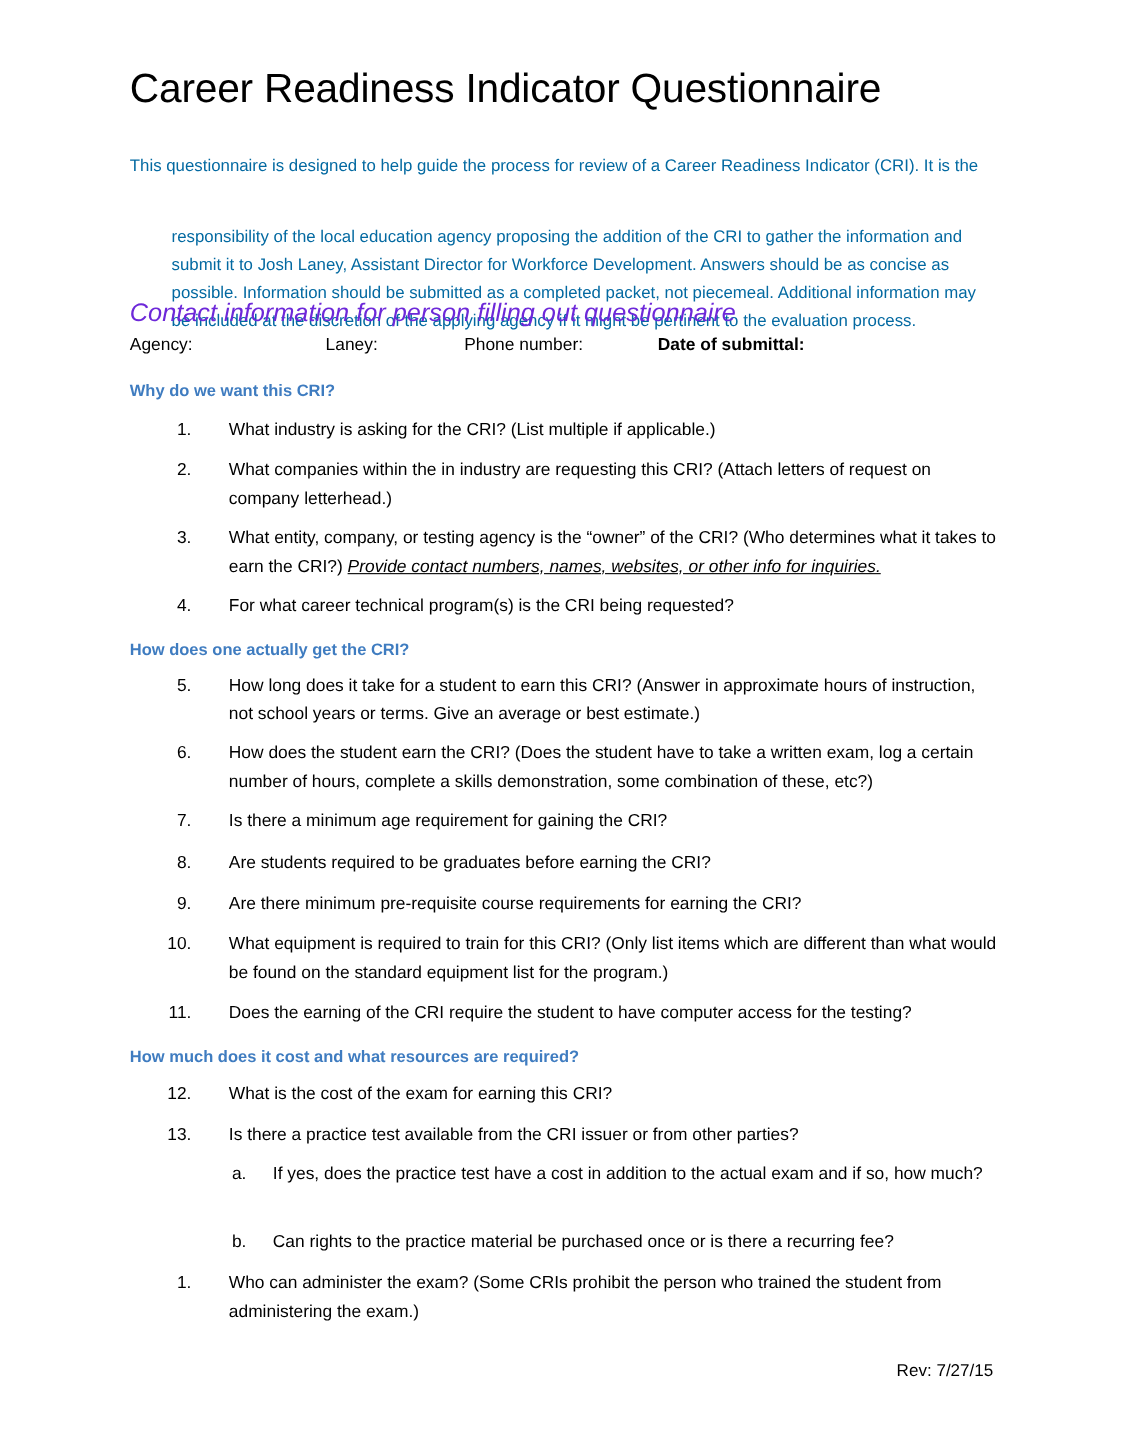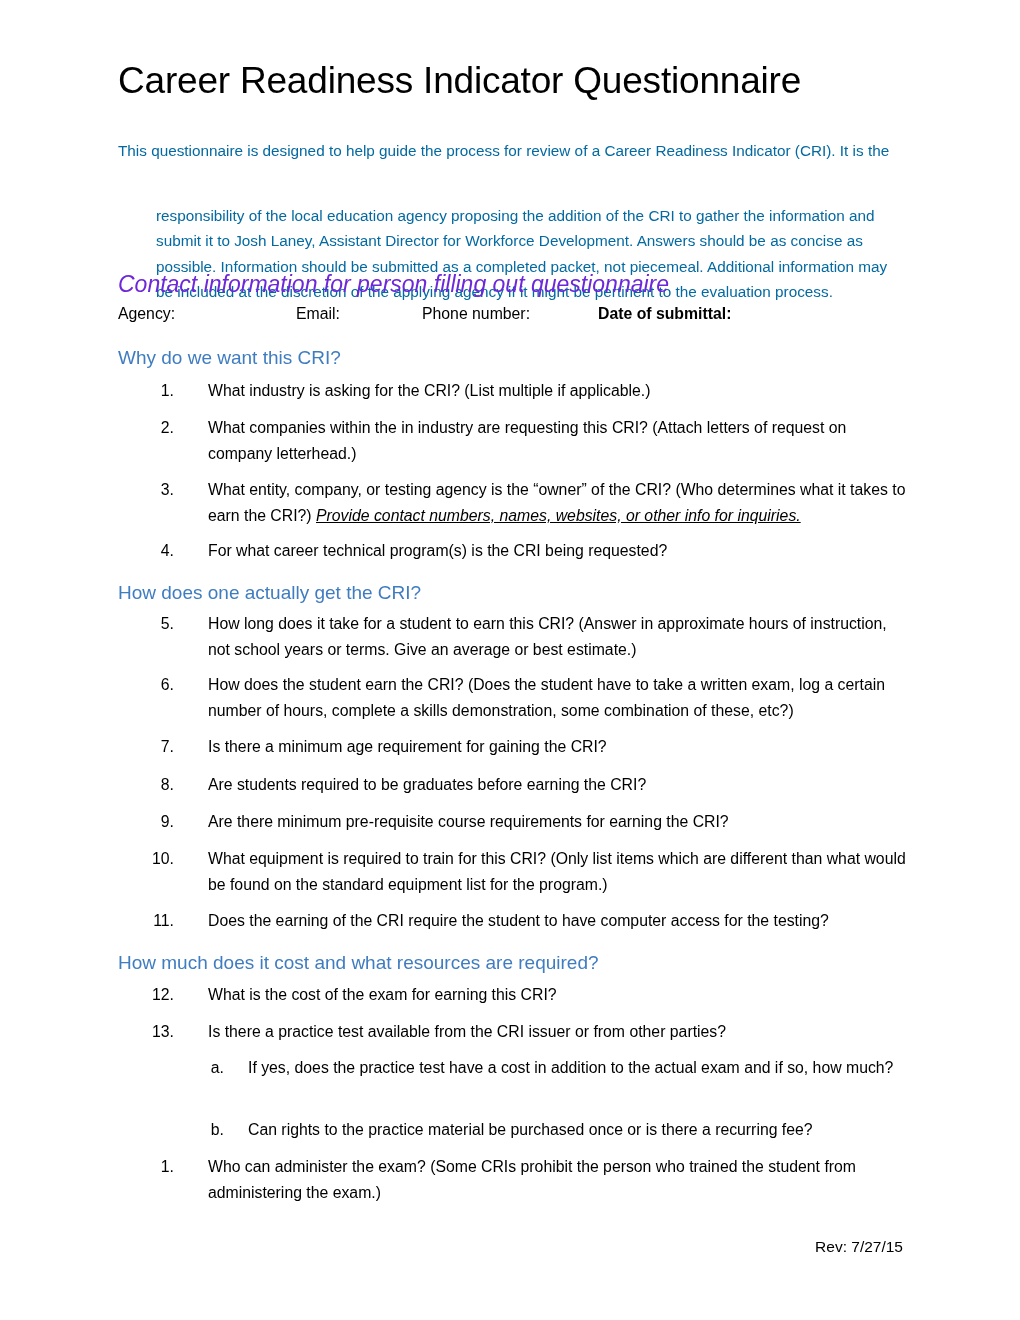--- a/index.html
+++ b/index.html
@@ -61,22 +61,22 @@
     font-size: 23px;
     font-style: italic;
     font-weight: 400;
     color: #6d28d9;
     line-height: 1.1;
     white-space: nowrap;
   }
   .heading-blue {
     position: absolute;
     left: 118px;
-    font-size: 19px;
-    font-weight: 400;
+    font-size: 15px;
+    font-weight: 700;
     color: #3f7cc0;
     line-height: 1.1;
     white-space: nowrap;
   }
 
   
   .contact-row {
     position: absolute;
     left: 118px;
     top: 304px;
@@ -161,21 +161,21 @@
   <div class="doc-title">Career Readiness Indicator Questionnaire</div>
 
   <div class="intro">
     <span>This questionnaire is designed to help guide the process for review of a Career Readiness Indicator (CRI). It is the</span>
     <span class="cont">responsibility of the local education agency proposing the addition of the CRI to gather the information and submit it to Josh Laney, Assistant Director for Workforce Development. Answers should be as concise as possible. Information should be submitted as a completed packet, not piecemeal. Additional information may be included at the discretion of the applying agency if it might be pertinent to the evaluation process.</span>
   </div>
 
   <div class="heading-italic" style="top:272px;">Contact information for person filling out questionnaire</div>
 
   <div class="contact-row">
-    <span class="f f-agency">Agency:</span><span class="f f-email">Email:</span><span class="f f-phone">Phone number:</span><span class="f f-date">Date of submittal:</span>
+    <span class="f f-agency">Agency:</span><span class="f f-email">Laney:</span><span class="f f-phone">Phone number:</span><span class="f f-date">Date of submittal:</span>
   </div>
 
   <div class="heading-blue" style="top:348px;">Why do we want this CRI?</div>
 
   <div class="q" style="top:378px;">
     <span class="num">1.</span>
     <span class="body">What industry is asking for the CRI? (List multiple if applicable.)</span>
   </div>
 
   <div class="q" style="top:415px;">

